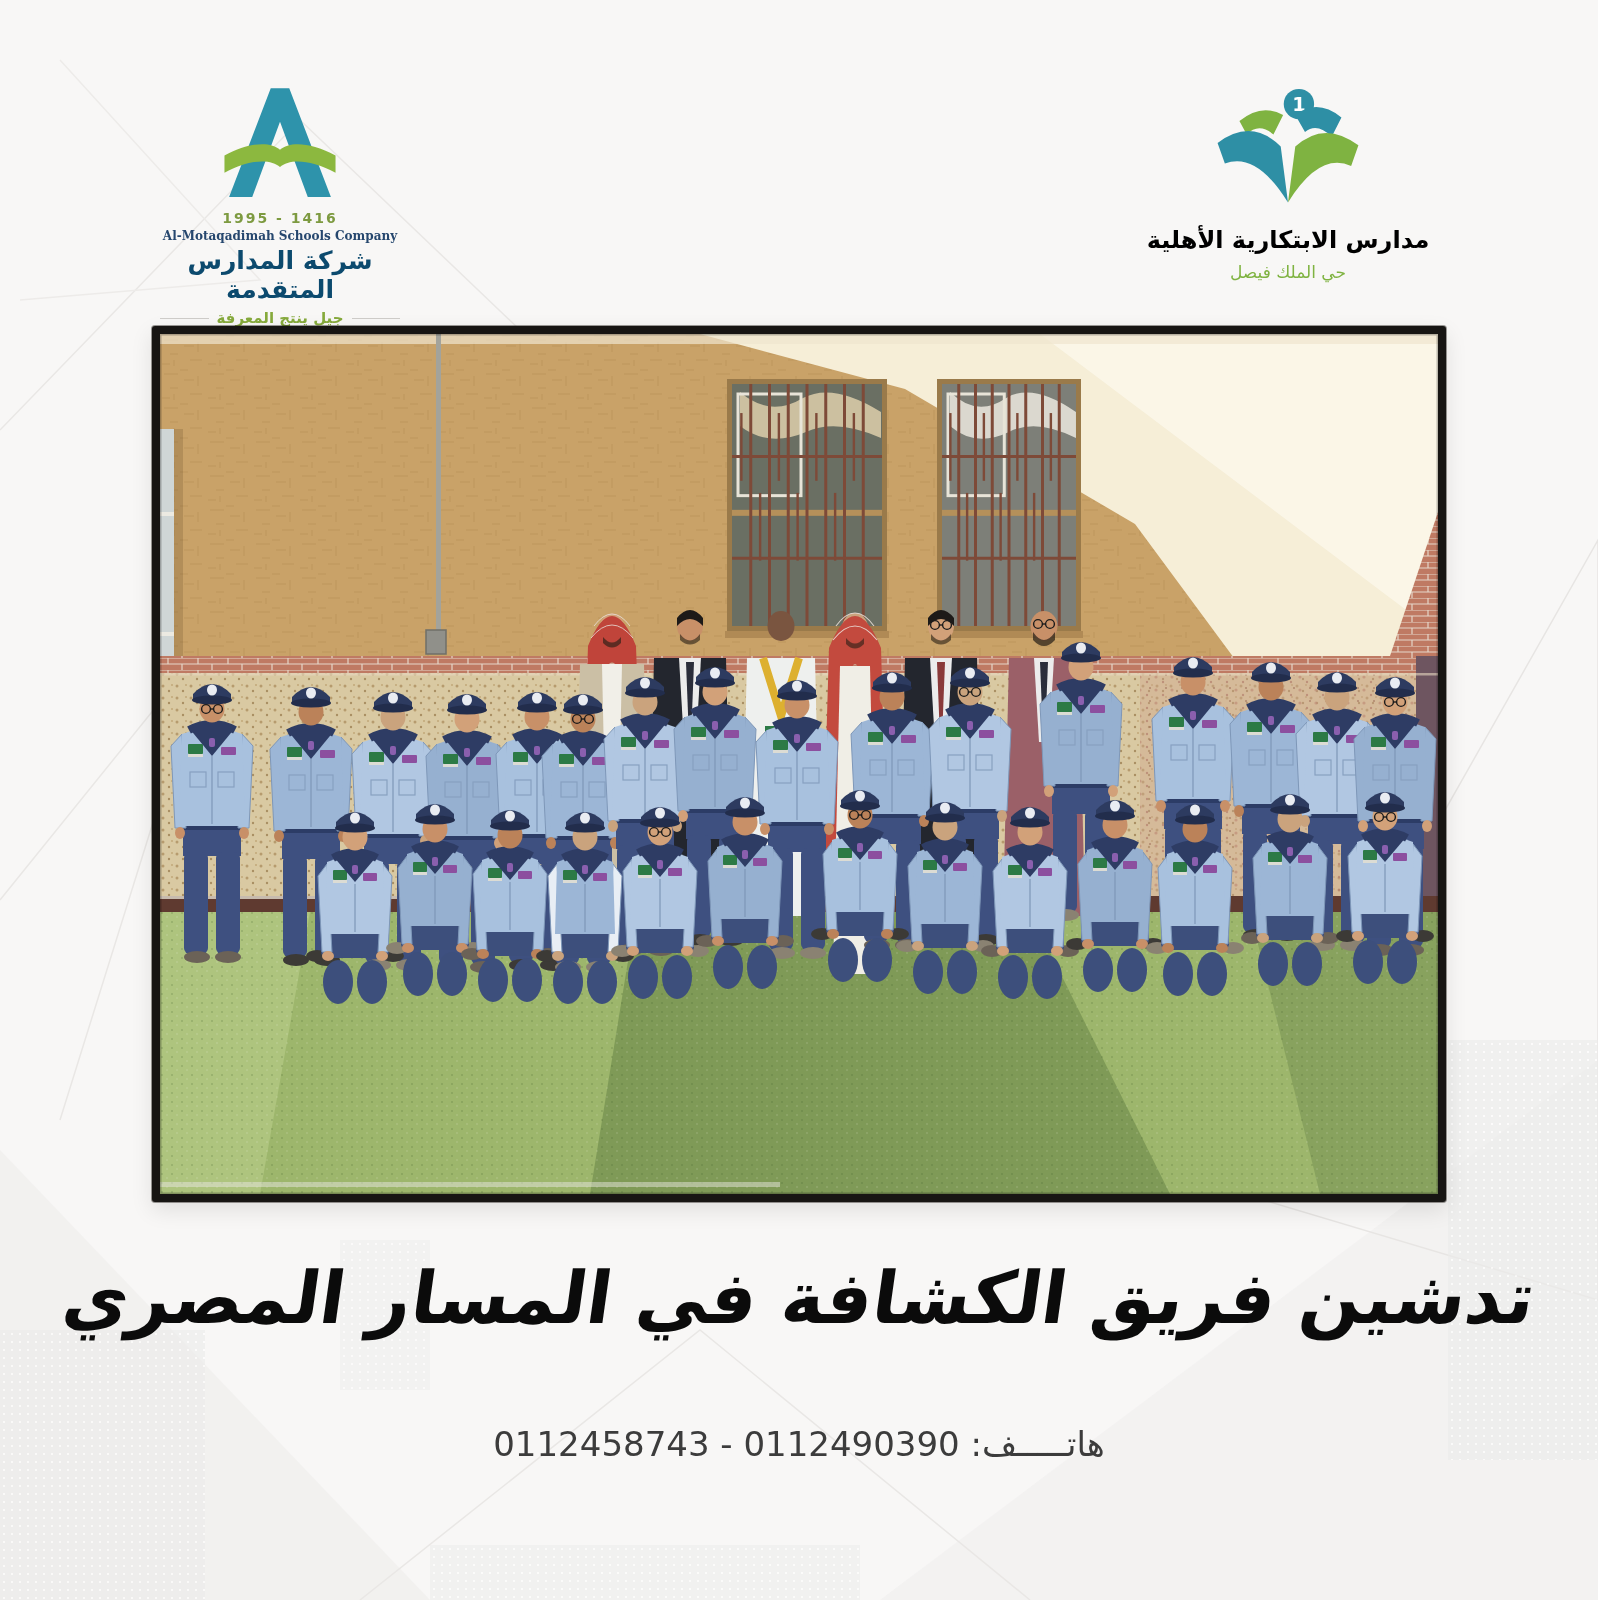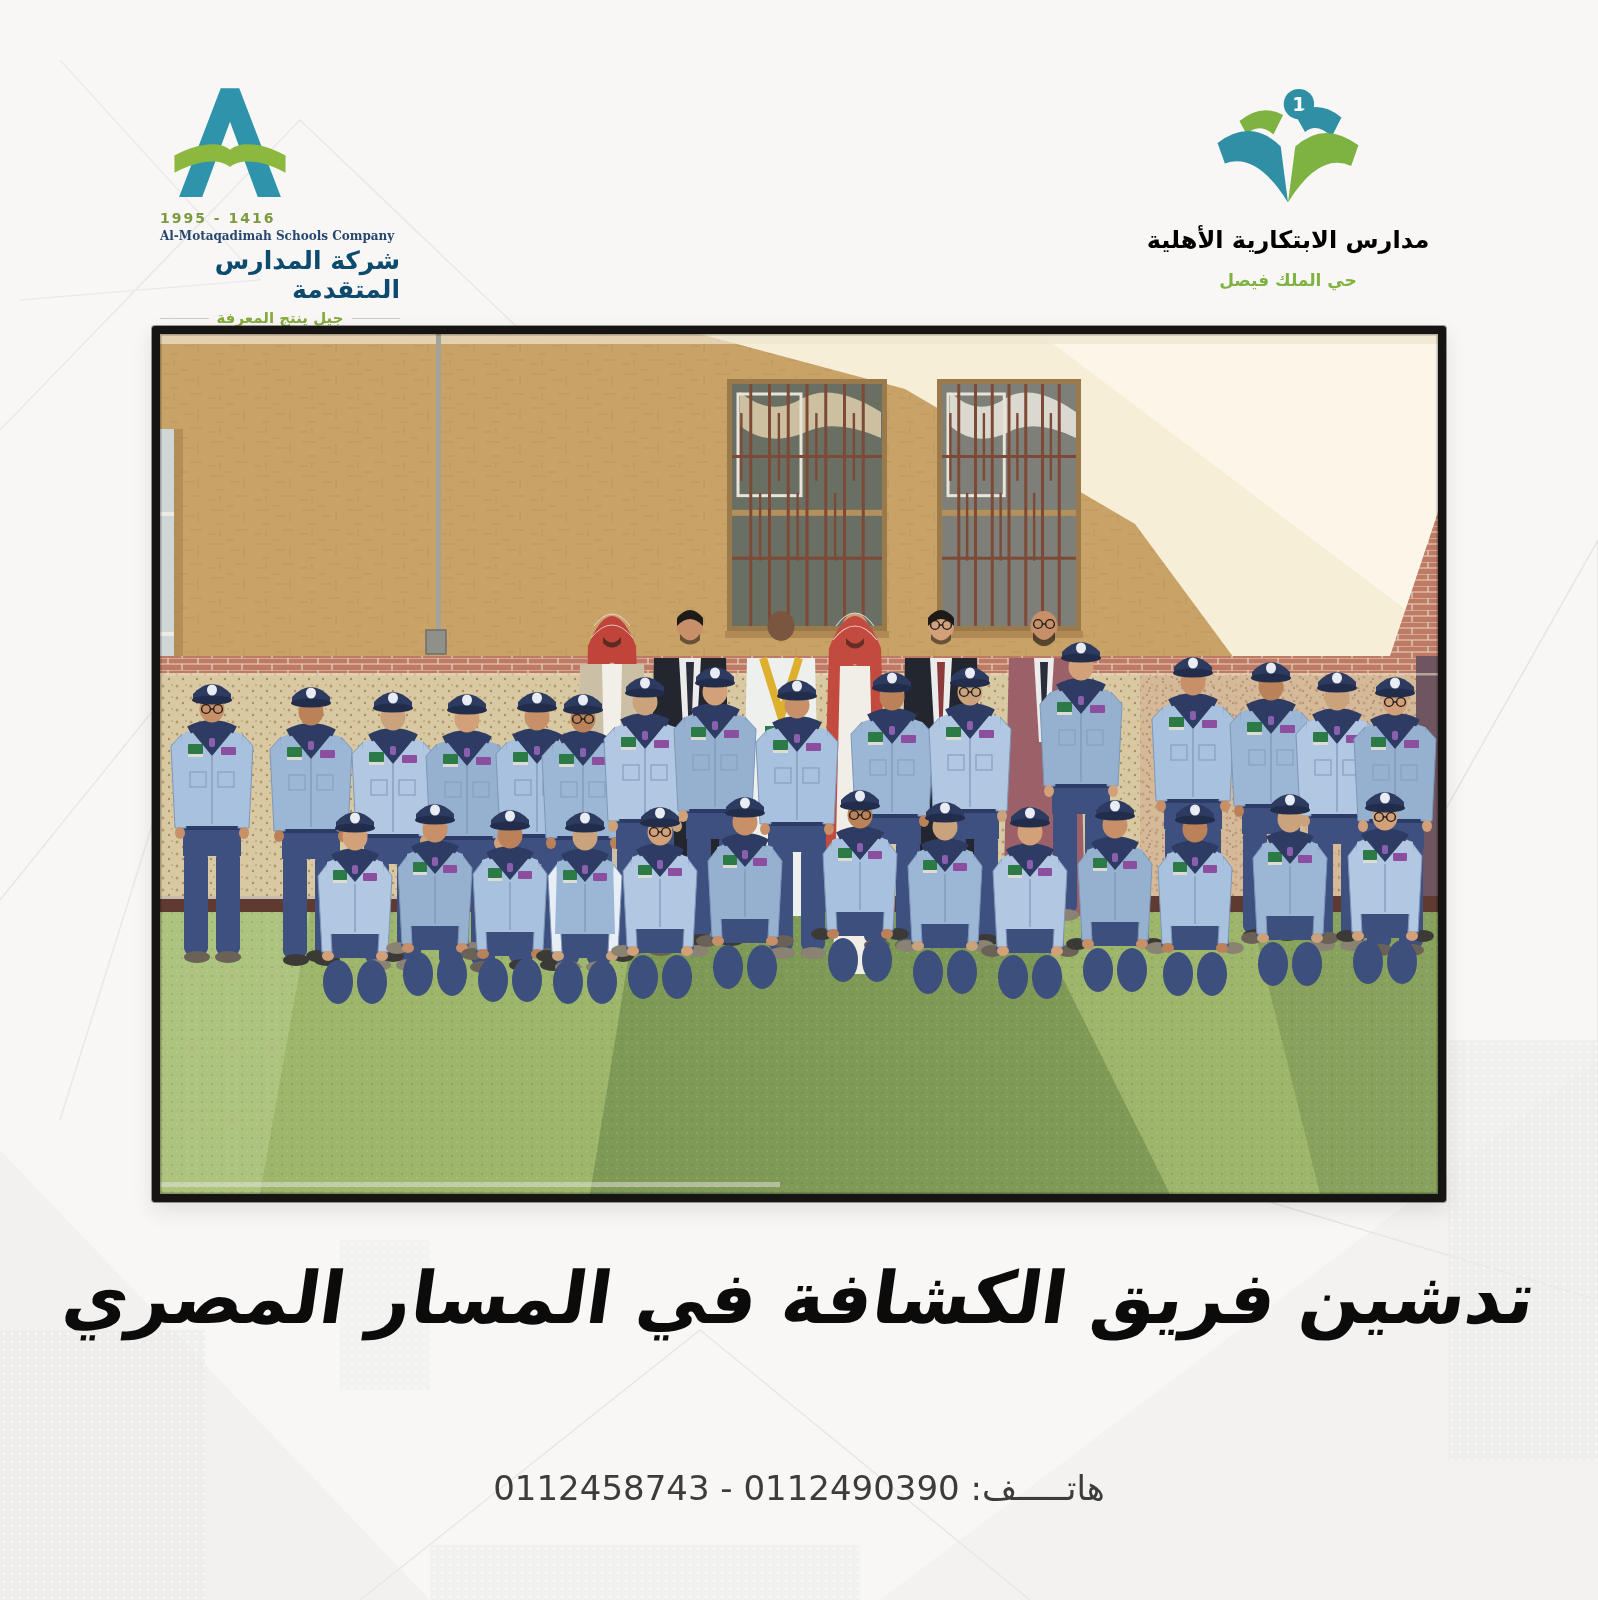--- a/index.html
+++ b/index.html
@@ -11,46 +11,46 @@
   .abs{position:absolute;}
   
   #bg-decor{left:0;top:0;width:1598px;height:1600px;pointer-events:none;}
   .dots{
     background-color:#ececeb;
     background-image:radial-gradient(#ffffff 1.4px, rgba(0,0,0,0) 1.5px);
     background-size:8px 8px;
     opacity:.62;pointer-events:none;
   }
   
-  #left-logo{left:160px;top:86px;width:240px;}
+  #left-logo{left:160px;top:86px;width:240px;text-align:center;}
   #left-logo .years{margin-top:2px;font-size:14px;font-weight:bold;color:#7d9a40;letter-spacing:2px;}
   #left-logo .name-en{margin-top:3px;font-family:"DejaVu Serif","Liberation Serif",serif;font-size:12px;font-weight:bold;color:#26476e;}
   #left-logo .name-ar{margin-top:3px;font-size:25px;font-weight:bold;color:#0c4a6e;direction:rtl;}
   #left-logo .tagline{margin-top:5px;display:flex;align-items:center;gap:8px;}
   #left-logo .tagline .dash{flex:1;height:0;border-top:1.5px solid #cfcdca;}
   #left-logo .tagline .tx{font-size:15px;font-weight:bold;color:#86aa3c;direction:rtl;white-space:nowrap;}
   #right-logo{left:1138px;top:88px;width:300px;text-align:center;}
   #right-logo .name-ar{margin-top:12px;font-size:24px;font-weight:bold;color:#000000;direction:rtl;}
-  #right-logo .district{margin-top:16px;font-size:17px;font-weight:bold;color:#7fb341;direction:rtl;}
+  #right-logo .district{margin-top:8px;font-size:17px;font-weight:normal;color:#7fb341;direction:rtl;}
   
   #photo-frame{
     left:152px;top:326px;width:1278px;height:860px;
     border:8px solid #171513;border-radius:3px;
     box-shadow:0 0 0 1px rgba(40,35,30,.45), 0 8px 22px rgba(0,0,0,.10);
     background:#c9a268;
   }
   #scene{display:block;width:1278px;height:860px;}
   
   #event-title{
     left:0;right:0;top:1256px;text-align:center;direction:rtl;
     font-size:72px;font-weight:bold;color:#0b0b0b;
     transform:skewX(-8deg);
     letter-spacing:-1px;
   }
-  #contact{left:0;right:0;top:1424px;text-align:center;direction:rtl;color:#3c3c3c;margin-top:44px;}
+  #contact{left:0;right:0;top:1424px;text-align:center;direction:rtl;color:#3c3c3c;}
   #contact .line{font-size:34px;font-weight:500;}
   #contact .line + .line{margin-top:26px;}
 </style>
 </head>
 <body>
 
 <svg id="bg-decor" class="abs" viewBox="0 0 1598 1600">
   <polygon points="0,1600 0,1150 430,1600" fill="#efeeed" opacity=".7"></polygon>
   <polygon points="1598,1600 880,1600 1598,1060" fill="#f1f0ef" opacity=".7"></polygon>
   <polyline points="0,430 300,120 520,330" fill="none" stroke="#e9e7e5" stroke-width="1.5"></polyline>

